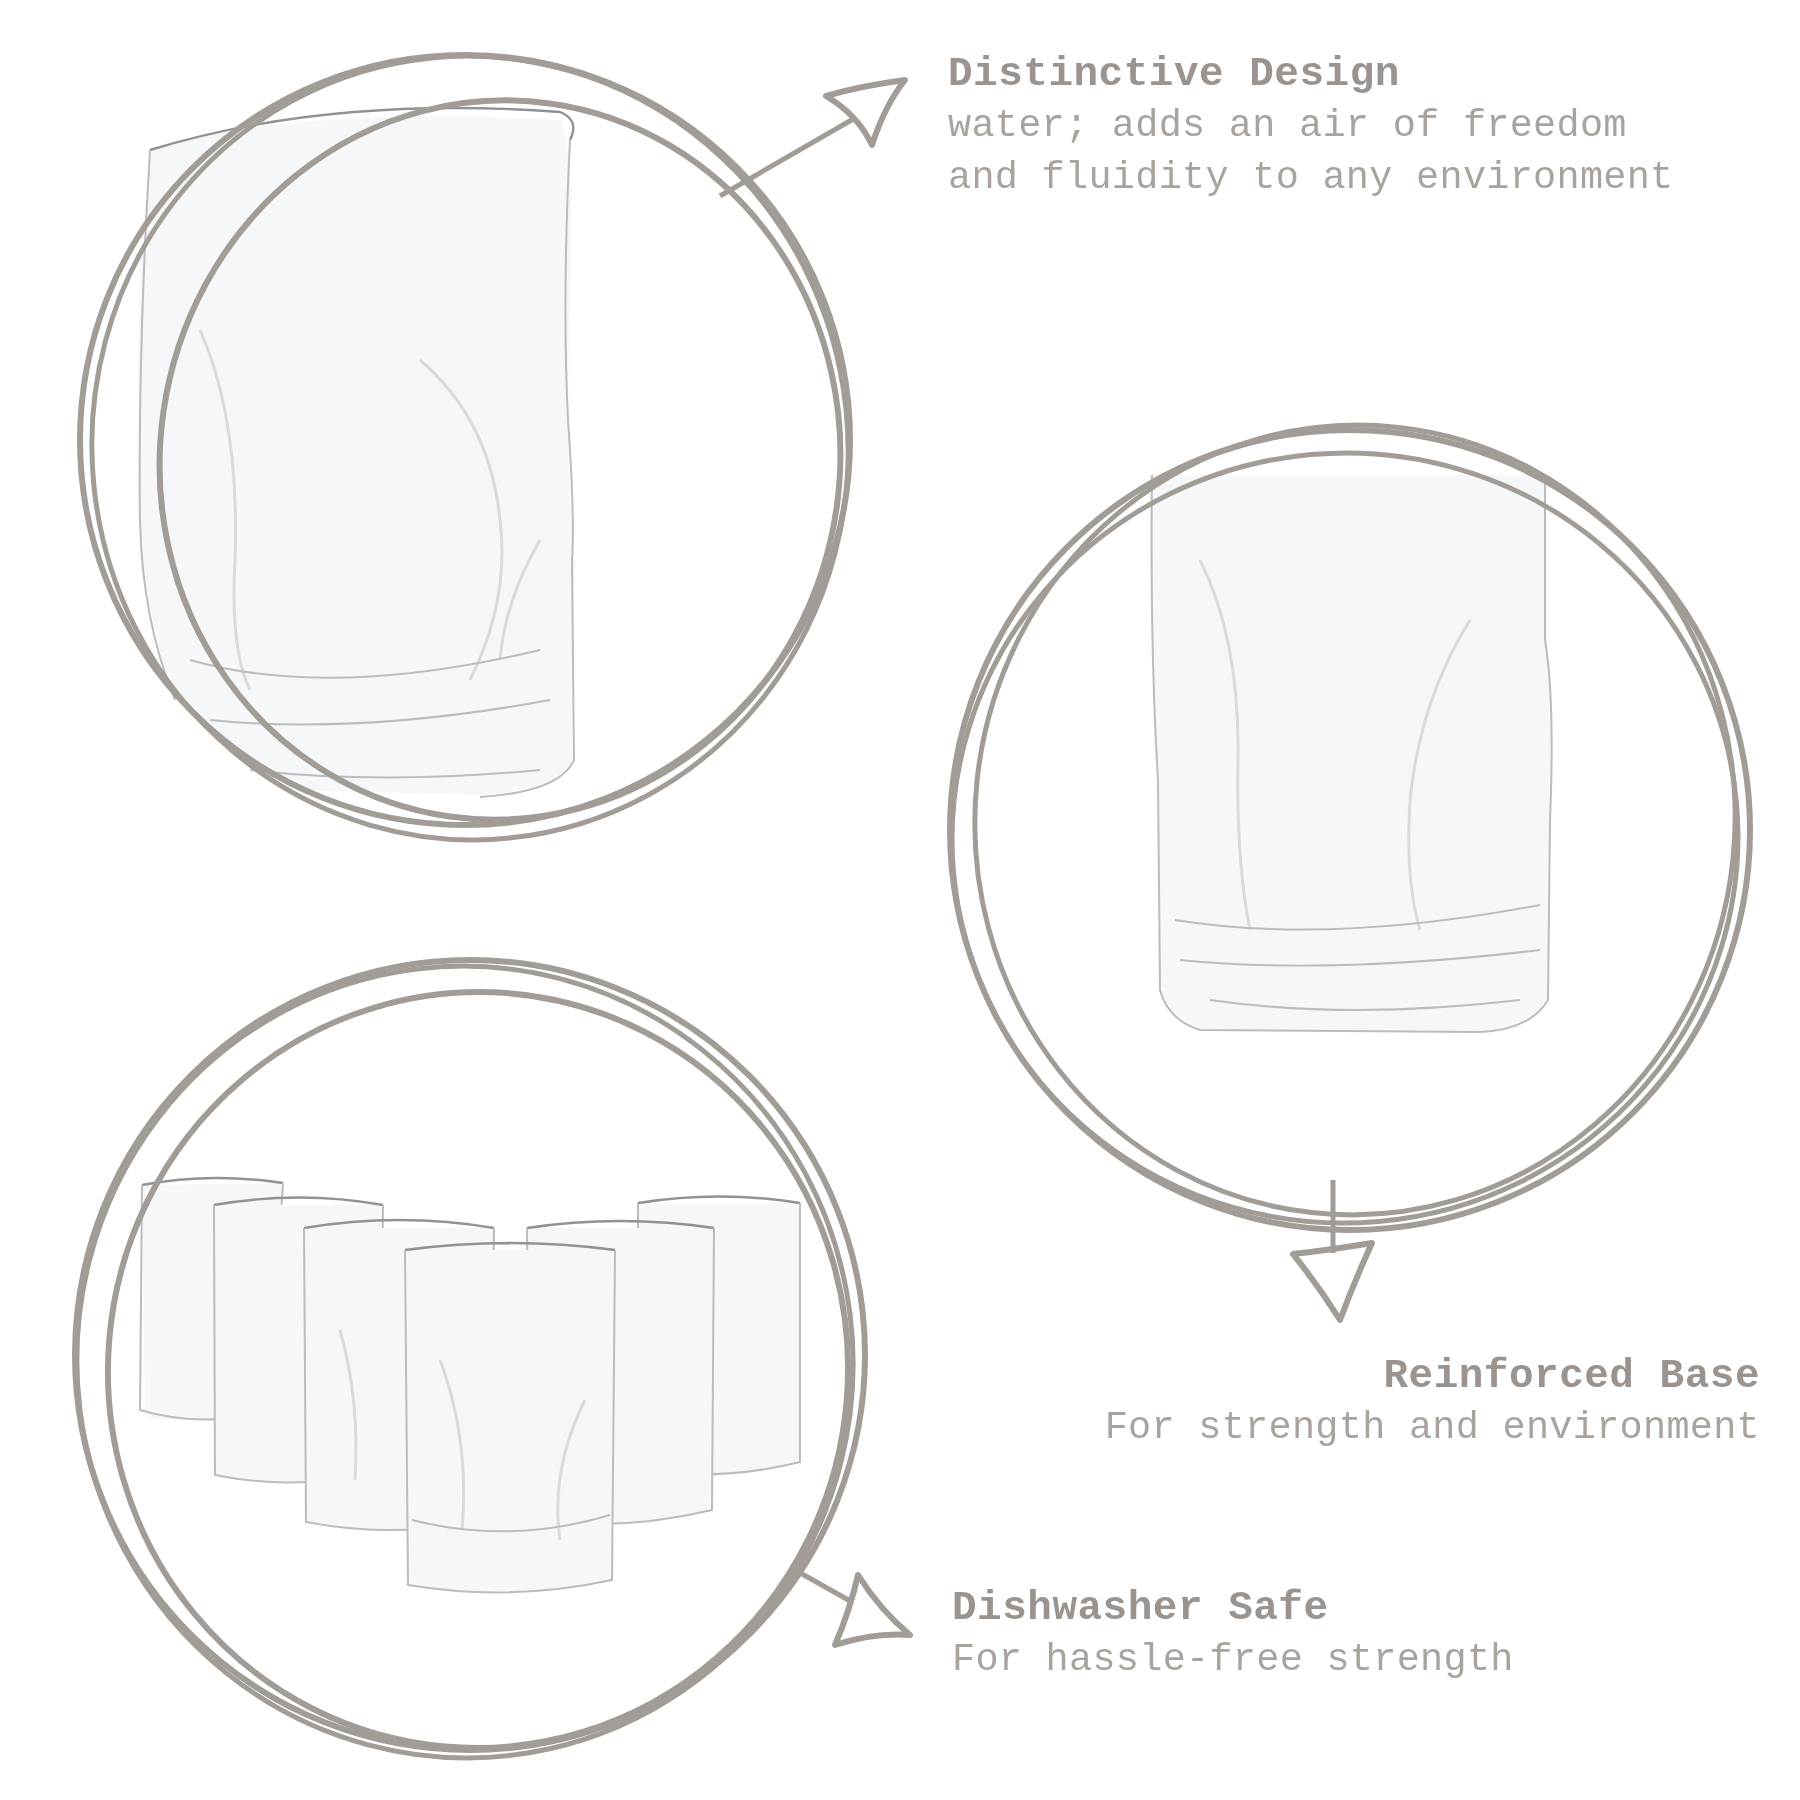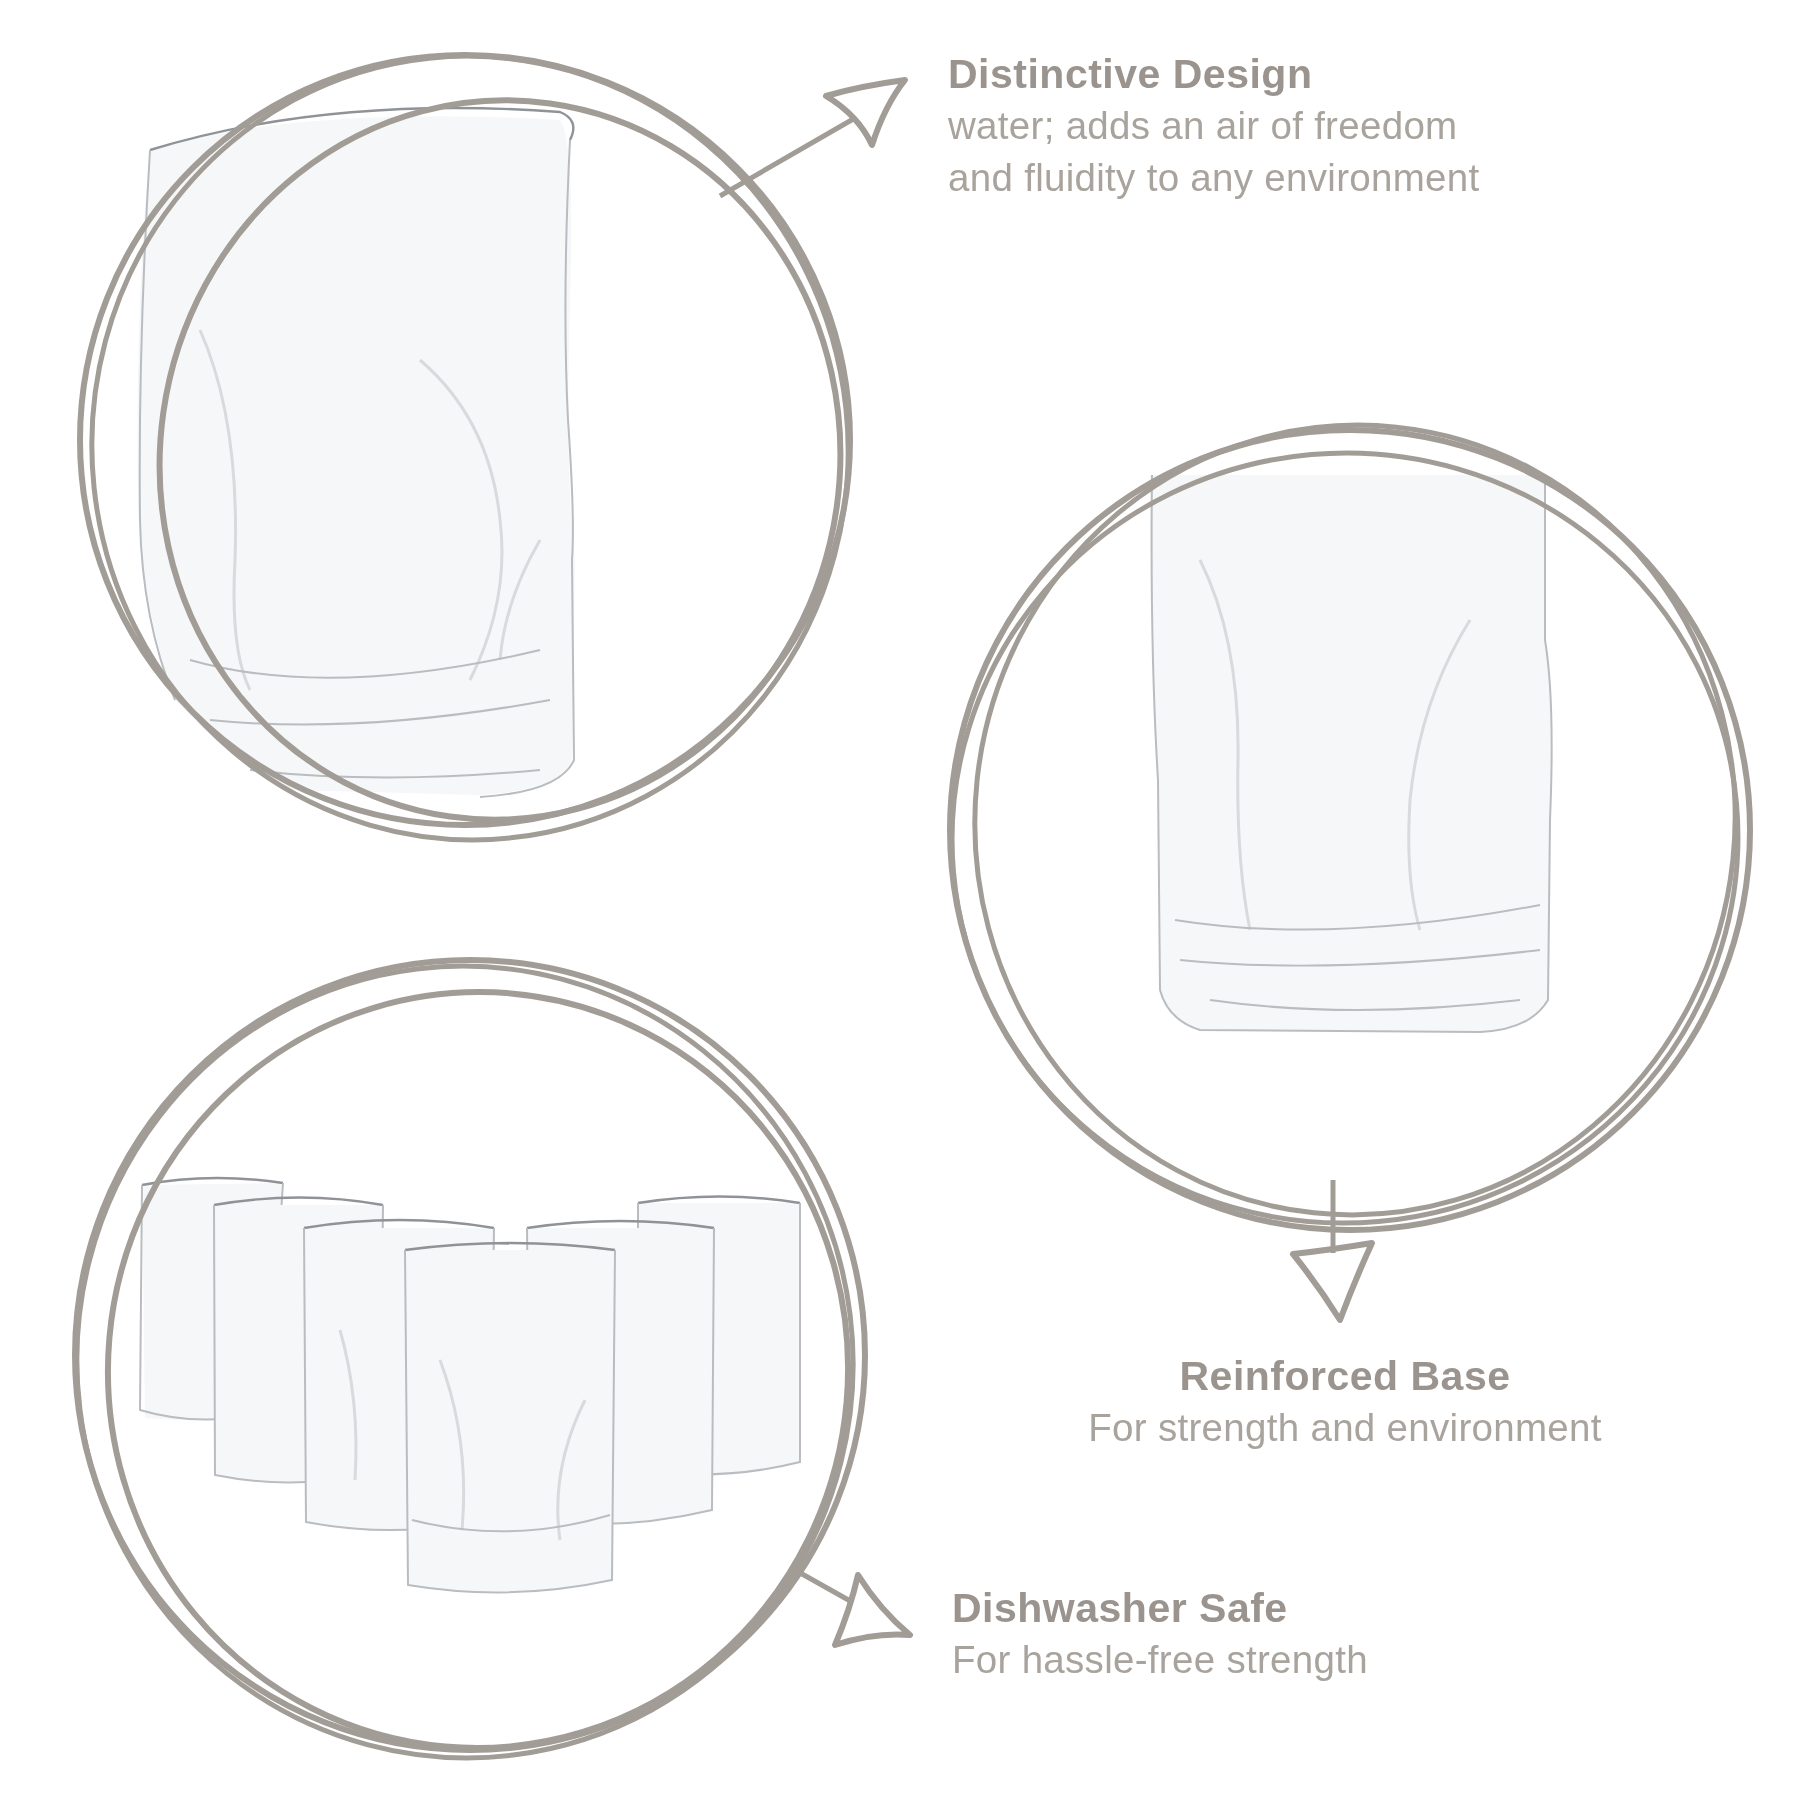--- a/index.html
+++ b/index.html
@@ -1,22 +1,22 @@
 <!DOCTYPE html>
 <html><head>
 <meta charset="utf-8">
 <style>
   html, body { margin: 0; padding: 0; background: #ffffff; }
   body { width: 1800px; height: 1800px; position: relative; overflow: hidden; }
   #art { position: absolute; left: 0; top: 0; width: 1800px; height: 1800px; }
-  .feature { position: absolute; font-family: Liberation Sans, sans-serif; }
+  .feature { position: absolute; font-family: Liberation Mono, monospace; }
   .feature .title { font-weight: bold; color: #9b948e; font-size: 41px; line-height: 52px; white-space: nowrap; letter-spacing: 0.5px; }
   .feature .desc { color: #a9a39d; font-size: 38.5px; line-height: 52px; white-space: nowrap; letter-spacing: 0.3px; }
   #feat-design { left: 948px; top: 48px; }
-  #feat-base { left: 930px; top: 1350px; width: 830px; text-align: center; }
+  #feat-base { left: 930px; top: 1350px; width: 830px; text-align: right; }
   #feat-dish { left: 952px; top: 1582px; }
   .ring { fill: none; stroke: #a29c96; stroke-linecap: round; }
   .glass-line { fill: none; stroke: #b9bcc0; stroke-width: 2; }
   .glass-rim { fill: none; stroke: #8f9296; stroke-width: 2.4; }
   .glass-fill { fill: #f6f7f8; }
   .glass-shade { fill: none; stroke: #d8dadd; stroke-width: 3; }
   .arrow { fill: none; stroke: #a29c96; stroke-width: 6; stroke-linejoin: round; }
   .arrow-shaft { stroke: #a29c96; stroke-width: 5; }
 </style>
 </head>

